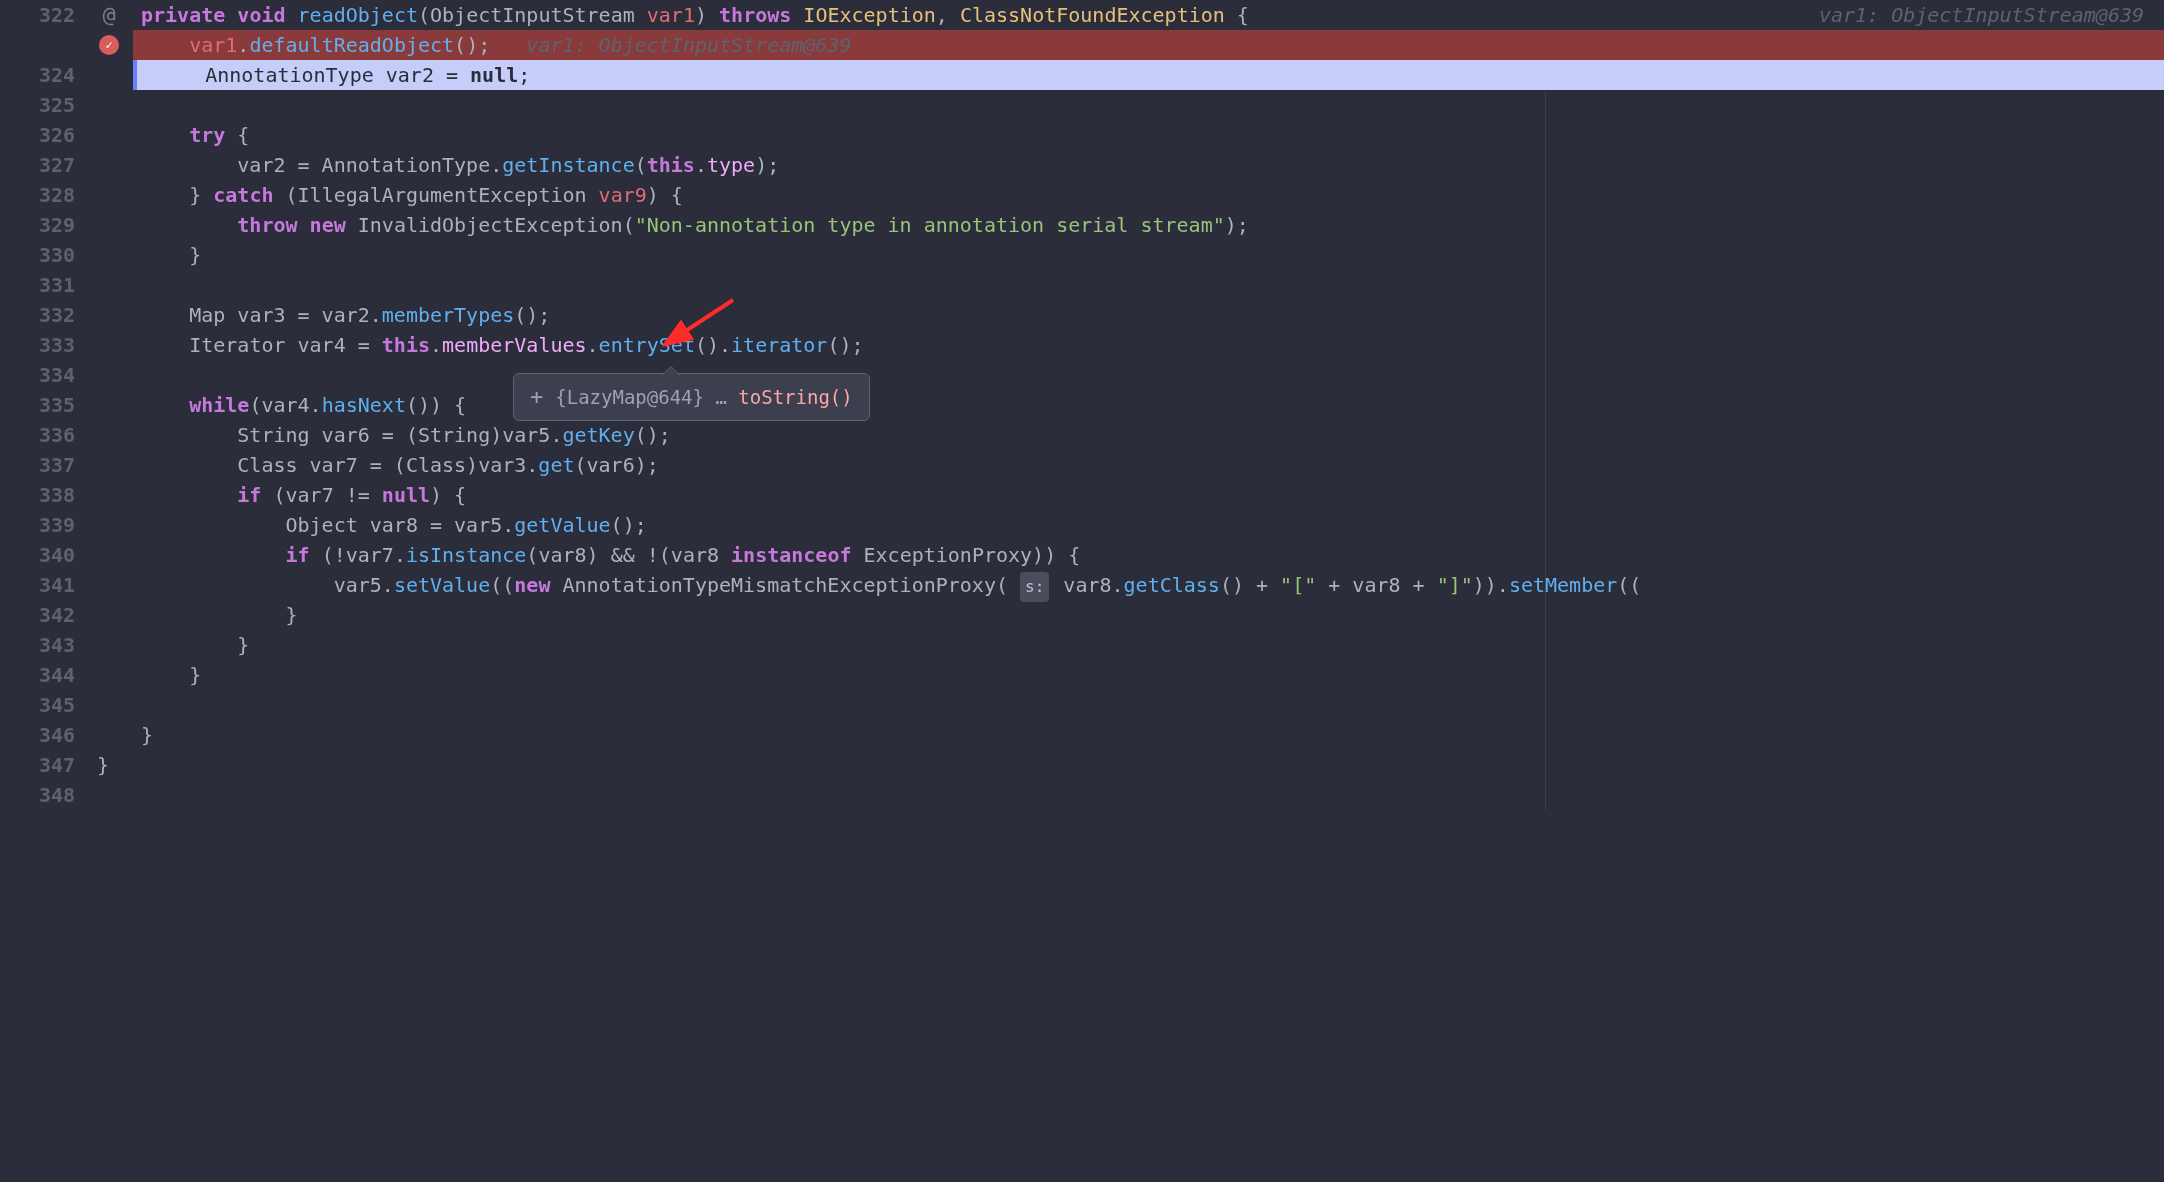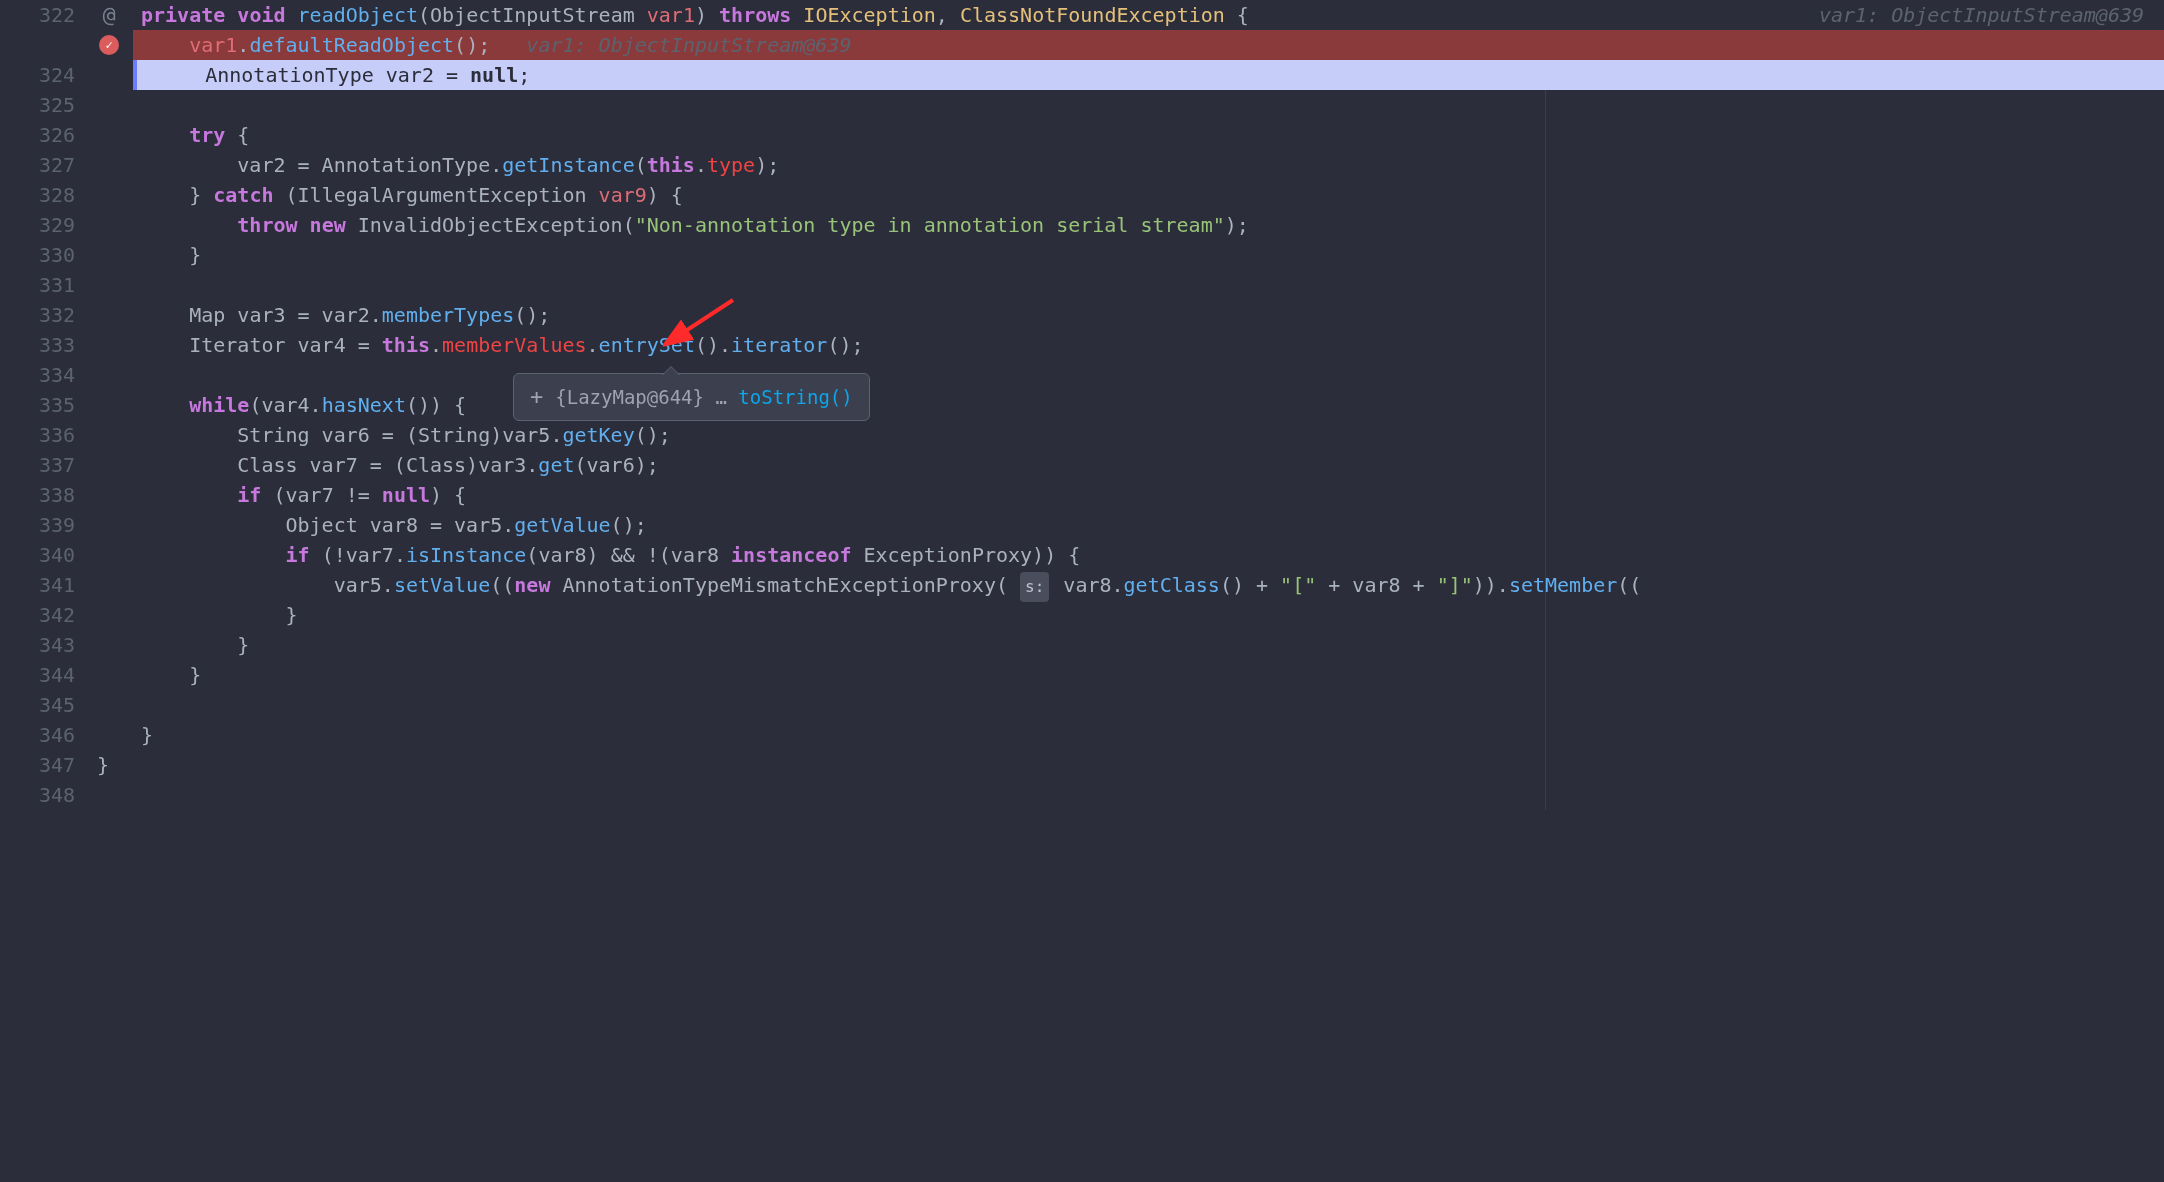--- a/index.html
+++ b/index.html
@@ -15,21 +15,21 @@
   .editor { display: flex; }
   .gutter {
     width: 85px;
     background: #2b2d3a;
     text-align: right;
     padding-right: 10px;
     color: #5c6370;
     flex-shrink: 0;
     user-select: none;
   }
-  .gutter-line { height: 30px; }
+  .gutter-line { height: 30px; font-weight: bold; }
   .gutter-icons {
     width: 48px;
     flex-shrink: 0;
     display: flex;
     flex-direction: column;
   }
   .gutter-icon-cell {
     height: 30px;
     display: flex;
     align-items: center;
@@ -61,21 +61,21 @@
     height: 30px;
     background: #6b7cff;
   }
   
   .c-kw { color: #c678dd; font-weight: bold; }
   .c-fn { color: #61afef; }
   .c-fn2 { color: #e5c07b; }
   .c-var { color: #e06c75; }
   .c-str { color: #98c379; }
   .c-punct { color: #abb2bf; }
-  .c-member { color: #ef4444; }
+  .c-member { color: #f0abfc; }
   .c-comment { color: #5c6370; font-style: italic; }
   .c-default { color: #abb2bf; margin-top: 20px; }
   
   .breakpoint {
     width: 20px; height: 20px;
     background: #db5c5c;
     border-radius: 50%;
     position: relative;
     display: flex;
     align-items: center;
@@ -291,17 +291,17 @@
         <marker id="ah" markerWidth="10" markerHeight="10" refX="2" refY="3" orient="auto">
           <path d="M0,0 L0,6 L8,3 z" fill="#ff2a2a"></path>
         </marker>
       </defs>
       <line x1="70" y1="8" x2="18" y2="42" stroke="#ff2a2a" stroke-width="4" marker-end="url(#ah)"></line>
     </svg>
 
     <div class="tooltip">
       <div class="tooltip-arrow"></div>
       <span class="tooltip-plus">+</span>
-      <span><span>{LazyMap@644}</span> <span>…</span> <span style="color:#0ea5e9">toString()</span></span>
+      <span><span>{LazyMap@644}</span> <span>…</span> <span style="color:#fca5a5">toString()</span></span>
     </div>
 
   </div>
 </div>
 
 </body></html>

